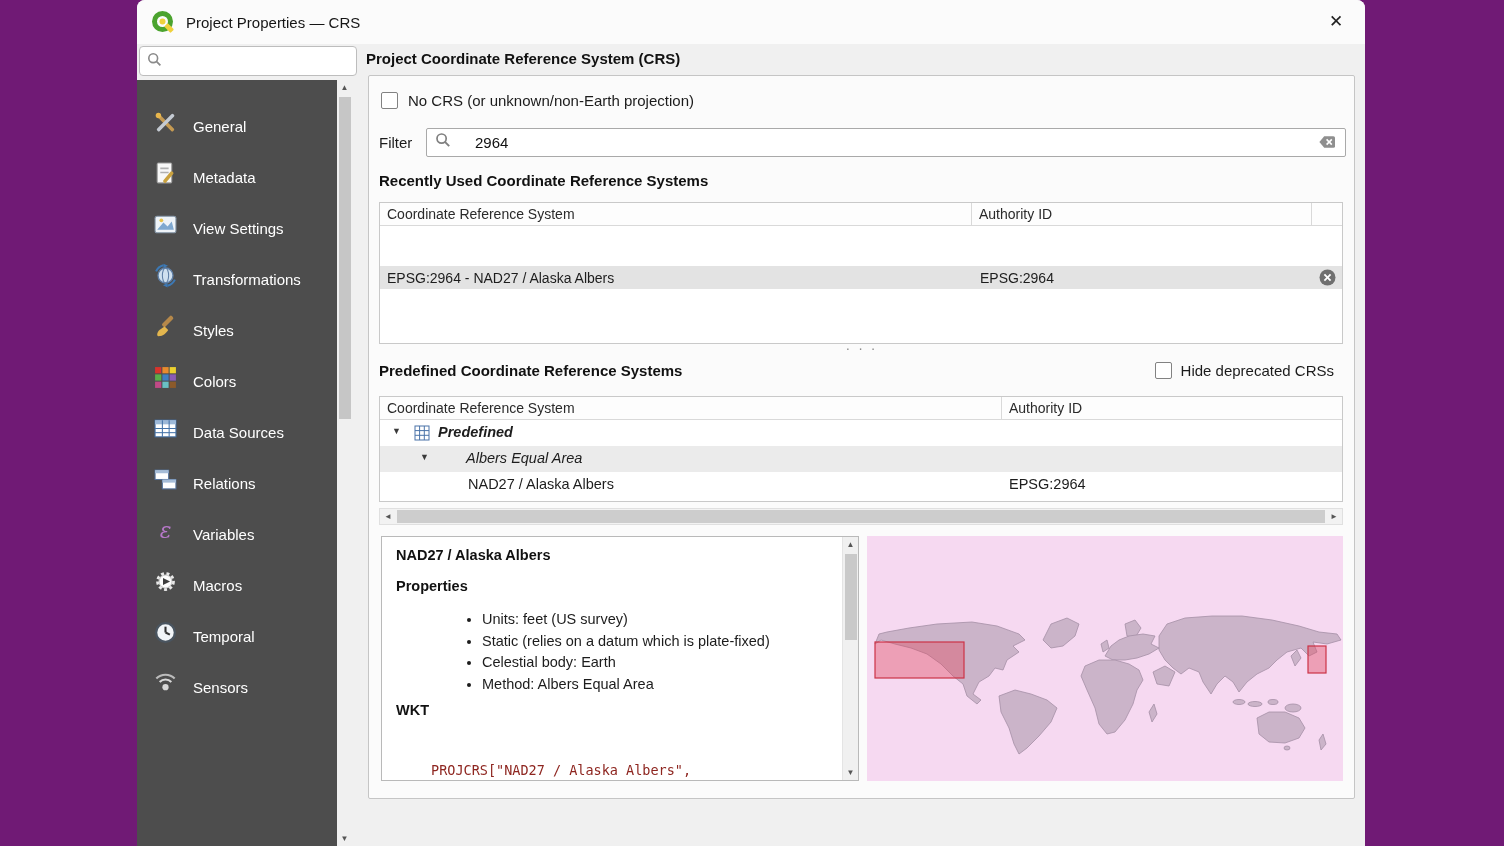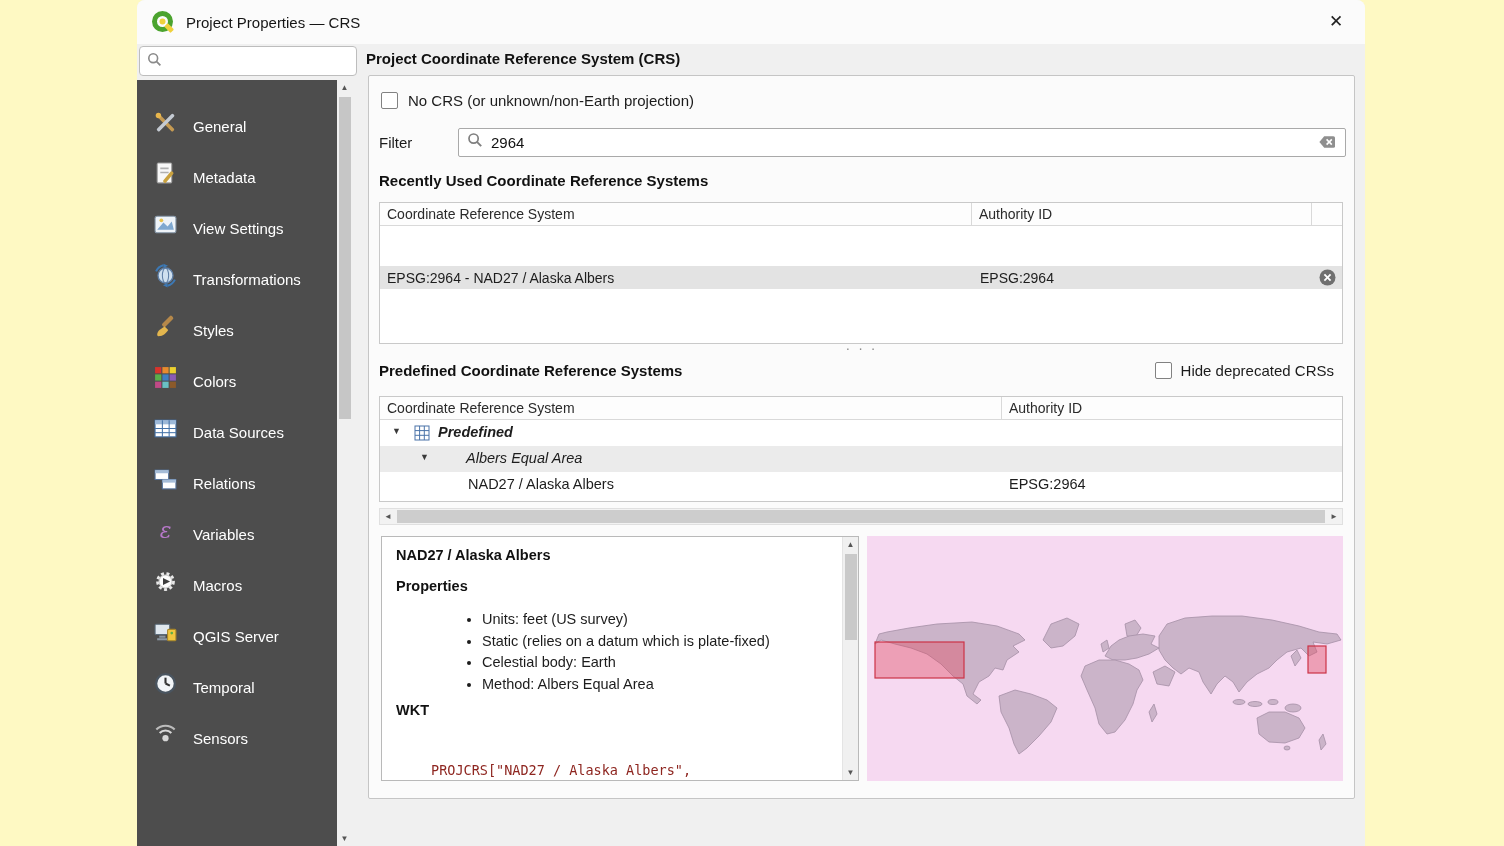--- a/index.html
+++ b/index.html
@@ -1,17 +1,17 @@
 <!DOCTYPE html>
 <html><head>
 <meta charset="utf-8">
 <style>
   * { margin:0; padding:0; box-sizing:border-box; }
   html,body { width:1504px; height:846px; background:#000; font-family:"Liberation Sans",sans-serif; overflow:hidden; }
-  .stage { position:relative; width:1504px; height:846px; background:#fef9c3; }
+  .stage { position:relative; width:1504px; height:846px; background:#701a75; }
 
   .dialog { position:absolute; left:137px; top:0; width:1228px; height:846px; background:#f0f0f0; border-radius:8px 8px 0 0; overflow:hidden; }
   .titlebar { position:absolute; left:0; top:0; right:0; height:44px; background:#fbfbfb; display:flex; align-items:center; padding:0 14px; }
   .logo { width:24px; height:24px; margin-right:11px; flex:0 0 24px; }
   .win-title { font-size:15px; color:#151515; }
   .close-btn { margin-left:auto; font-size:17px; color:#222; width:30px; height:30px; line-height:30px; text-align:center; }
 
   .dlg-body { position:absolute; top:44px; left:0; right:0; bottom:0; }
 
   
@@ -32,21 +32,21 @@
   
   .main { position:absolute; left:215px; top:0; right:0; bottom:0; }
   .main-title { position:absolute; left:14px; top:6px; font-size:15px; font-weight:bold; color:#111; }
   .frame { position:absolute; left:16px; top:31px; width:987px; height:724px; background:#fbfbfb; border:1px solid #c5c5c5; border-radius:2px; }
 
   .checkbox { width:17px; height:17px; background:#fff; border:1px solid #828282; border-radius:2px; flex:0 0 17px; }
   .nocrs-row { position:absolute; left:12px; top:16px; display:flex; align-items:center; gap:10px; font-size:15px; color:#1b1b1b; }
 
   .filter-row { position:absolute; left:10px; top:51px; width:967px; height:30px; display:flex; align-items:center; }
   .filter-label { width:47px; font-size:15px; color:#1b1b1b; }
-  .filter-input { position:relative; flex:1; height:29px; background:#fff; border:1px solid #a9a9a9; border-radius:2px; display:flex; align-items:center; padding:0 8px; gap:8px;margin-left:32px; }
+  .filter-input { position:relative; flex:1; height:29px; background:#fff; border:1px solid #a9a9a9; border-radius:2px; display:flex; align-items:center; padding:0 8px; gap:24px; }
   .filter-input input { border:none; outline:none; flex:1; font-size:15px; font-family:"Liberation Sans",sans-serif; color:#111; background:transparent; min-width:0; }
 
   .section-title { position:absolute; left:10px; font-size:15px; font-weight:bold; color:#111; }
 
   .table { position:absolute; left:10px; width:964px; background:#fff; border:1px solid #c9c9c9; overflow:hidden; }
   .thead { display:flex; height:23px; background:#fdfdfd; border-bottom:1px solid #d9d9d9; font-size:14px; color:#2a2a2a; }
   .th { padding:3px 0 0 7px; border-right:1px solid #d9d9d9; overflow:hidden; white-space:nowrap; }
   .th:last-child { border-right:none; }
   .trow { position:relative; height:23px; font-size:14px; color:#1d1d1d; display:flex; align-items:center; }
   .trow.sel { background:#e3e3e3;margin-top:40px; }
@@ -228,32 +228,20 @@
         </div>
         <div class="side-item">
           <span class="side-icon">
             <svg viewBox="0 0 24 24">
                 <circle cx="12" cy="12" r="7" fill="none" stroke="#e8e8e8" stroke-width="4" stroke-dasharray="2.6 2.2"></circle>
                 <circle cx="12" cy="12" r="6.2" fill="#fdfdfd" stroke="#cfcfcf"></circle>
                 <polygon points="9.6,8.6 16.4,12 9.6,15.4" fill="#3d3d3d"></polygon>
               </svg>
           </span>
           <span class="side-label">Macros</span>
-        </div>
-        <div class="side-item">
-          <span class="side-icon">
-            <svg viewBox="0 0 24 24">
-                <rect x="2" y="4" width="14" height="10" rx="1" fill="#dfe7ee" stroke="#5a6b7a"></rect>
-                <rect x="6" y="15" width="6" height="2" fill="#8a97a3"></rect>
-                <rect x="4" y="17.5" width="10" height="2" fill="#8a97a3"></rect>
-                <rect x="14" y="9" width="8" height="11" rx="1" fill="#f0c63f" stroke="#a8862a"></rect>
-                <circle cx="18" cy="12.5" r="1.3" fill="#5bae4a"></circle>
-              </svg>
-          </span>
-          <span class="side-label">QGIS Server</span>
         </div>
         <div class="side-item">
           <span class="side-icon">
             <svg viewBox="0 0 24 24">
                 <circle cx="12" cy="12" r="9" fill="#f2f5f8" stroke="#4a5560" stroke-width="2.2"></circle>
                 <line x1="12" y1="12" x2="12" y2="6.4" stroke="#333" stroke-width="2"></line>
                 <line x1="12" y1="12" x2="16.2" y2="14" stroke="#333" stroke-width="2"></line>
               </svg>
           </span>
           <span class="side-label">Temporal</span>

